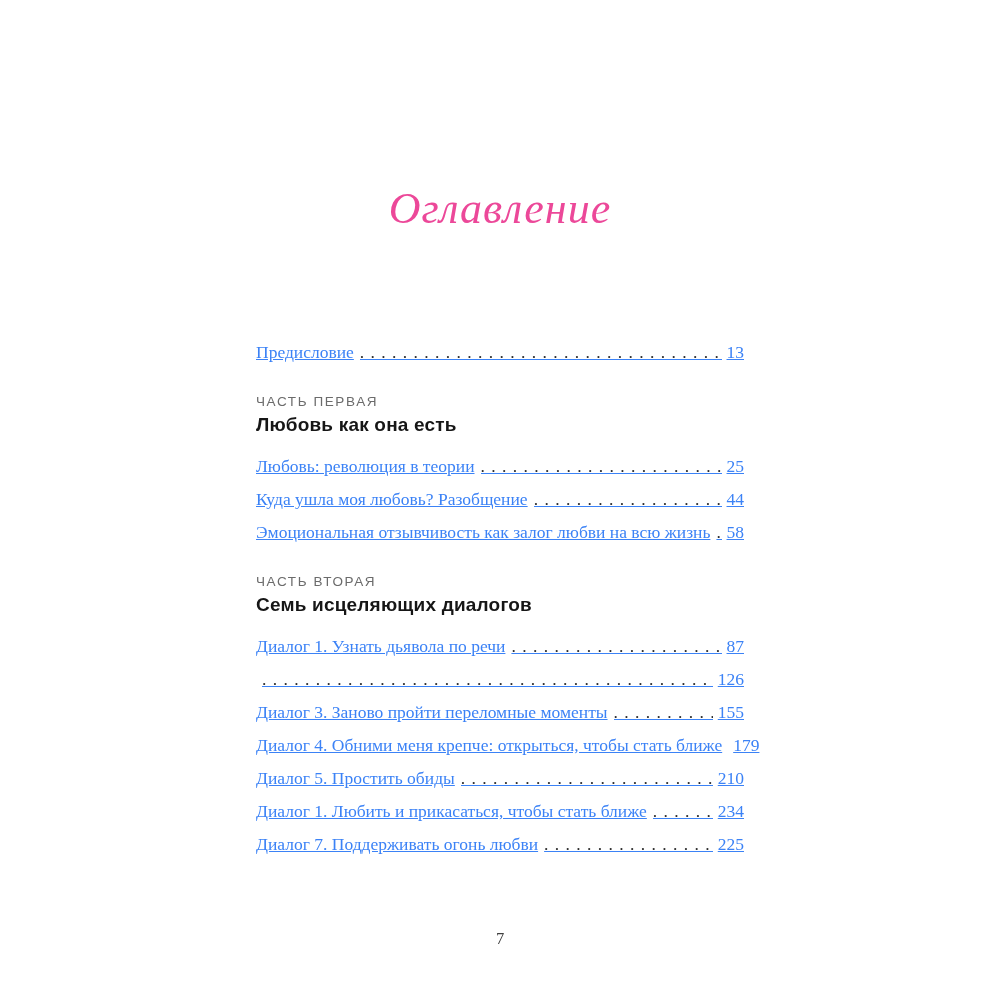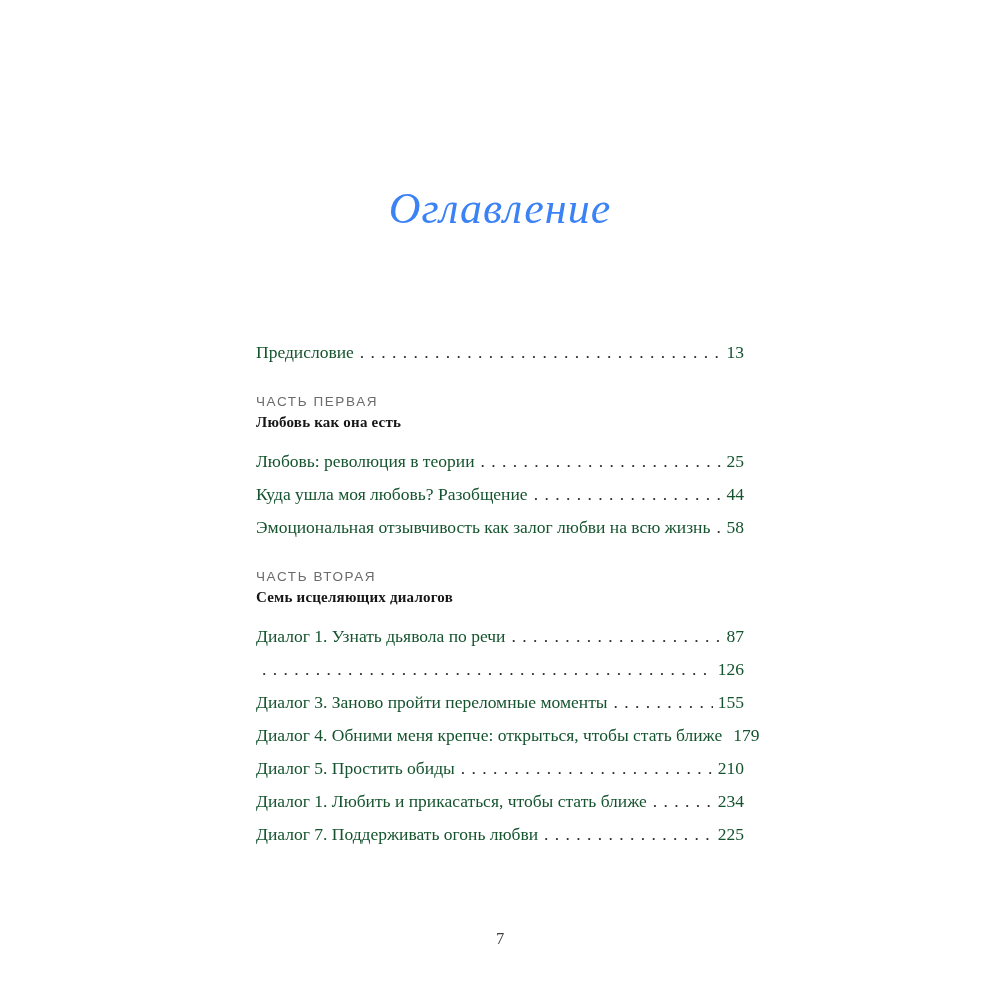--- a/index.html
+++ b/index.html
@@ -18,34 +18,35 @@
   }
   .title {
     margin: 0;
     padding-top: 183px;
     text-align: center;
     font-family: "Liberation Serif", serif;
     font-style: italic;
     font-weight: 400;
     font-size: 44px;
     letter-spacing: 1px;
-    color: #3b82f6;
+    color: #ec4899;
   }
   .toc {
     width: 488px;
     margin: 0 auto;
     padding-top: 108px;
   }
   .toc-row {
     display: flex;
     align-items: baseline;
     line-height: 20px;
     margin-bottom: 13px;
     font-size: 17.5px;
-    color: #14532d;
+    color: #3b82f6;
+    text-decoration: underline;
   }
   .toc-row.preface {
     margin-bottom: 28px;
   }
   .toc-label {
     white-space: nowrap;
     flex: 0 0 auto;
   }
   .toc-dots {
     flex: 1 1 auto;
@@ -67,22 +68,22 @@
   }
   .part-kicker {
     font-family: "Liberation Sans", sans-serif;
     font-size: 13.5px;
     font-weight: 400;
     letter-spacing: 1.6px;
     color: #6b6b6b;
     margin-bottom: 5px;
   }
   .part-title {
-    font-family: Liberation Serif, serif;
-    font-size: 15px;
+    font-family: Liberation Sans, sans-serif;
+    font-size: 19px;
     font-weight: 700;
     letter-spacing: 0.2px;
     color: #161616;
     margin-bottom: 20px;
   }
   .folio {
     position: absolute;
     top: 929px;
     left: 0;
     width: 100%;

